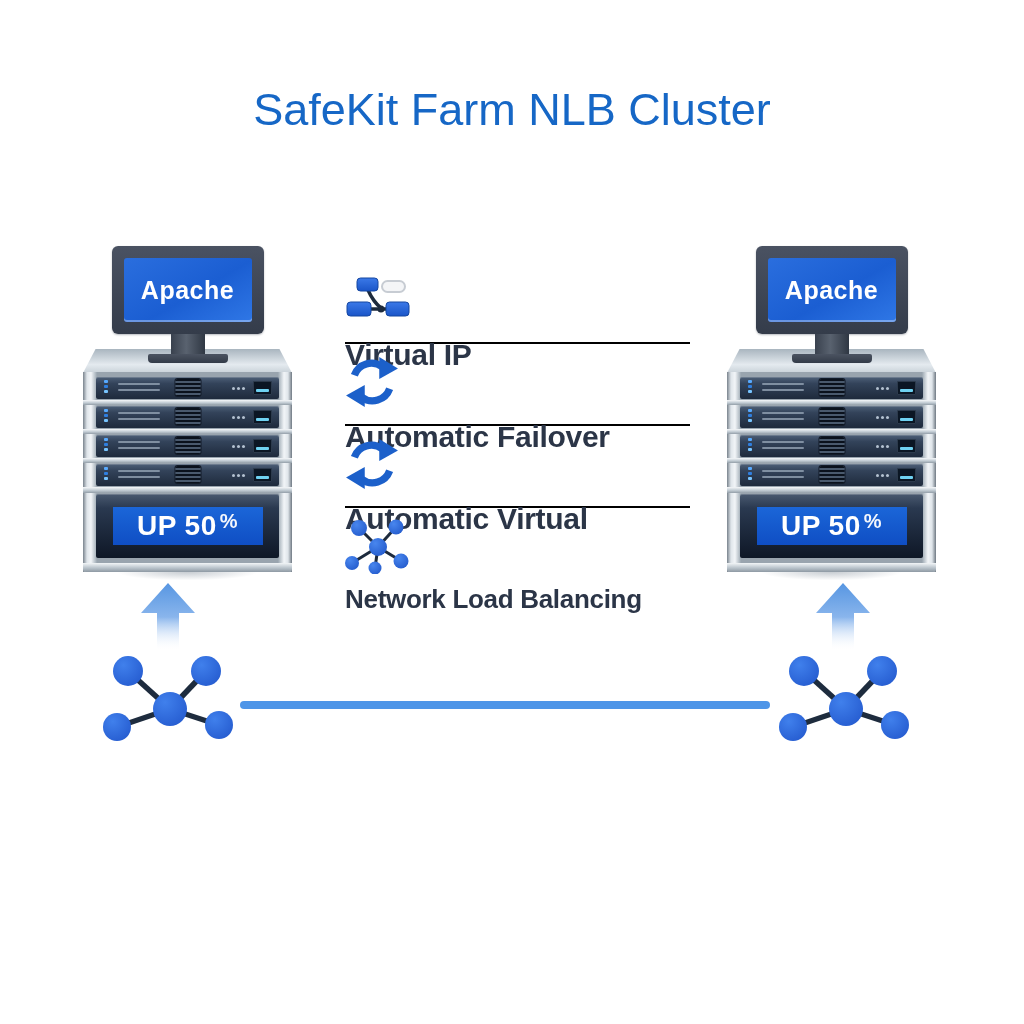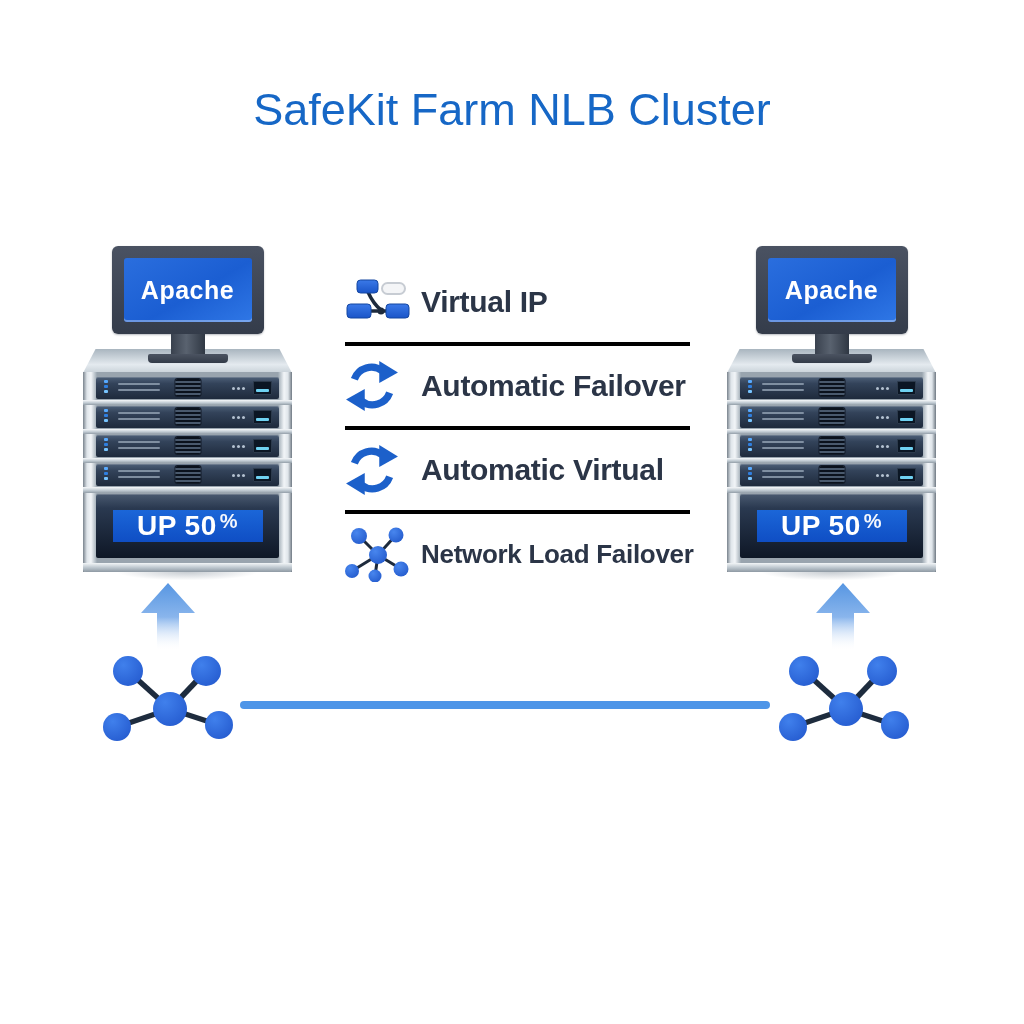--- a/index.html
+++ b/index.html
@@ -87,39 +87,39 @@
     content:""; position:absolute; left:2px; right:2px; bottom:2px; height:3px;
     background:#6fd2f2; border-radius:1px;
   }
   .panel {
     height:64px; margin-top:1px; border-radius:2px;
     background:linear-gradient(180deg,#4a5a70 0%,#2a3950 22%,#0e1726 100%);
     display:flex; align-items:center; justify-content:center;
     box-shadow:inset 0 1px 0 rgba(255,255,255,.2);
   }
   .status-box {
-    width:150px; height:32px;
+    width:150px; height:38px;
     background:linear-gradient(180deg,#1b66d8,#0f4ec4);
     display:flex; align-items:center; justify-content:center;
     color:#fff; font-weight:bold; font-size:28px; letter-spacing:.5px;
   }
   .status-box .pct { font-size:20px; font-weight:bold; margin-left:3px; transform:translateY(-5px); opacity:.95; }
   .bottom-rail {
     height:9px; margin:5px -13px 0; border-radius:0 0 3px 3px;
     background:linear-gradient(180deg,#f2f5f7,#b9c3cb 55%,#8e99a3);
   }
   .rack-shadow {
     height:12px; margin:0 4px;
     background:radial-gradient(ellipse 50% 100% at 50% 0,rgba(95,110,125,.35),rgba(255,255,255,0) 70%);
   }
 
   
   .features { position:absolute; left:345px; top:262px; width:345px; }
-  .feature { display:flex; align-items:center; height:80px; }
-  .feature + .feature { border-top:4px solid #000000; }
+  .feature { display:flex; height:80px;flex-direction:column; }
+  .feature + .feature { border-top:2px solid #000000; }
   .feature-icon { flex:0 0 76px; display:flex; align-items:center; }
   .feature-label { font-size:30px; font-weight:600; color:#2b3547; letter-spacing:-.3px; white-space:nowrap; }
   .feature-label.small { font-size:26px; }
 
   
   .up-arrow { position:absolute; top:583px; width:58px; height:68px; }
   #arrow-left  { left:139px; }
   #arrow-right { left:814px; }
   .molecule { position:absolute; top:653px; width:135px; height:93px; }
   #molecule-left  { left:100px; }
@@ -364,21 +364,21 @@
           <line x1="33" y1="29" x2="56" y2="43"></line>
         </g>
         <circle cx="14" cy="10" r="8" fill="url(#nlbG)"></circle>
         <circle cx="51" cy="9" r="7.5" fill="url(#nlbG)"></circle>
         <circle cx="7" cy="45" r="7" fill="url(#nlbG)"></circle>
         <circle cx="30" cy="50" r="6.5" fill="url(#nlbG)"></circle>
         <circle cx="56" cy="43" r="7.5" fill="url(#nlbG)"></circle>
         <circle cx="33" cy="29" r="9" fill="url(#nlbG)"></circle>
       </svg>
     </span>
-    <span class="feature-label small">Network Load Failover</span>
+    <span class="feature-label small">Network Load Balancing</span>
   </div>
 
 </div>
 
 <svg class="up-arrow" id="arrow-left" viewBox="0 0 58 68">
   <defs>
     <linearGradient id="agL" x1="0" y1="0" x2="0" y2="1">
       <stop offset="0" stop-color="#5796e2"></stop>
       <stop offset="0.5" stop-color="#89b5ec"></stop>
       <stop offset="1" stop-color="#ffffff" stop-opacity="0"></stop>

